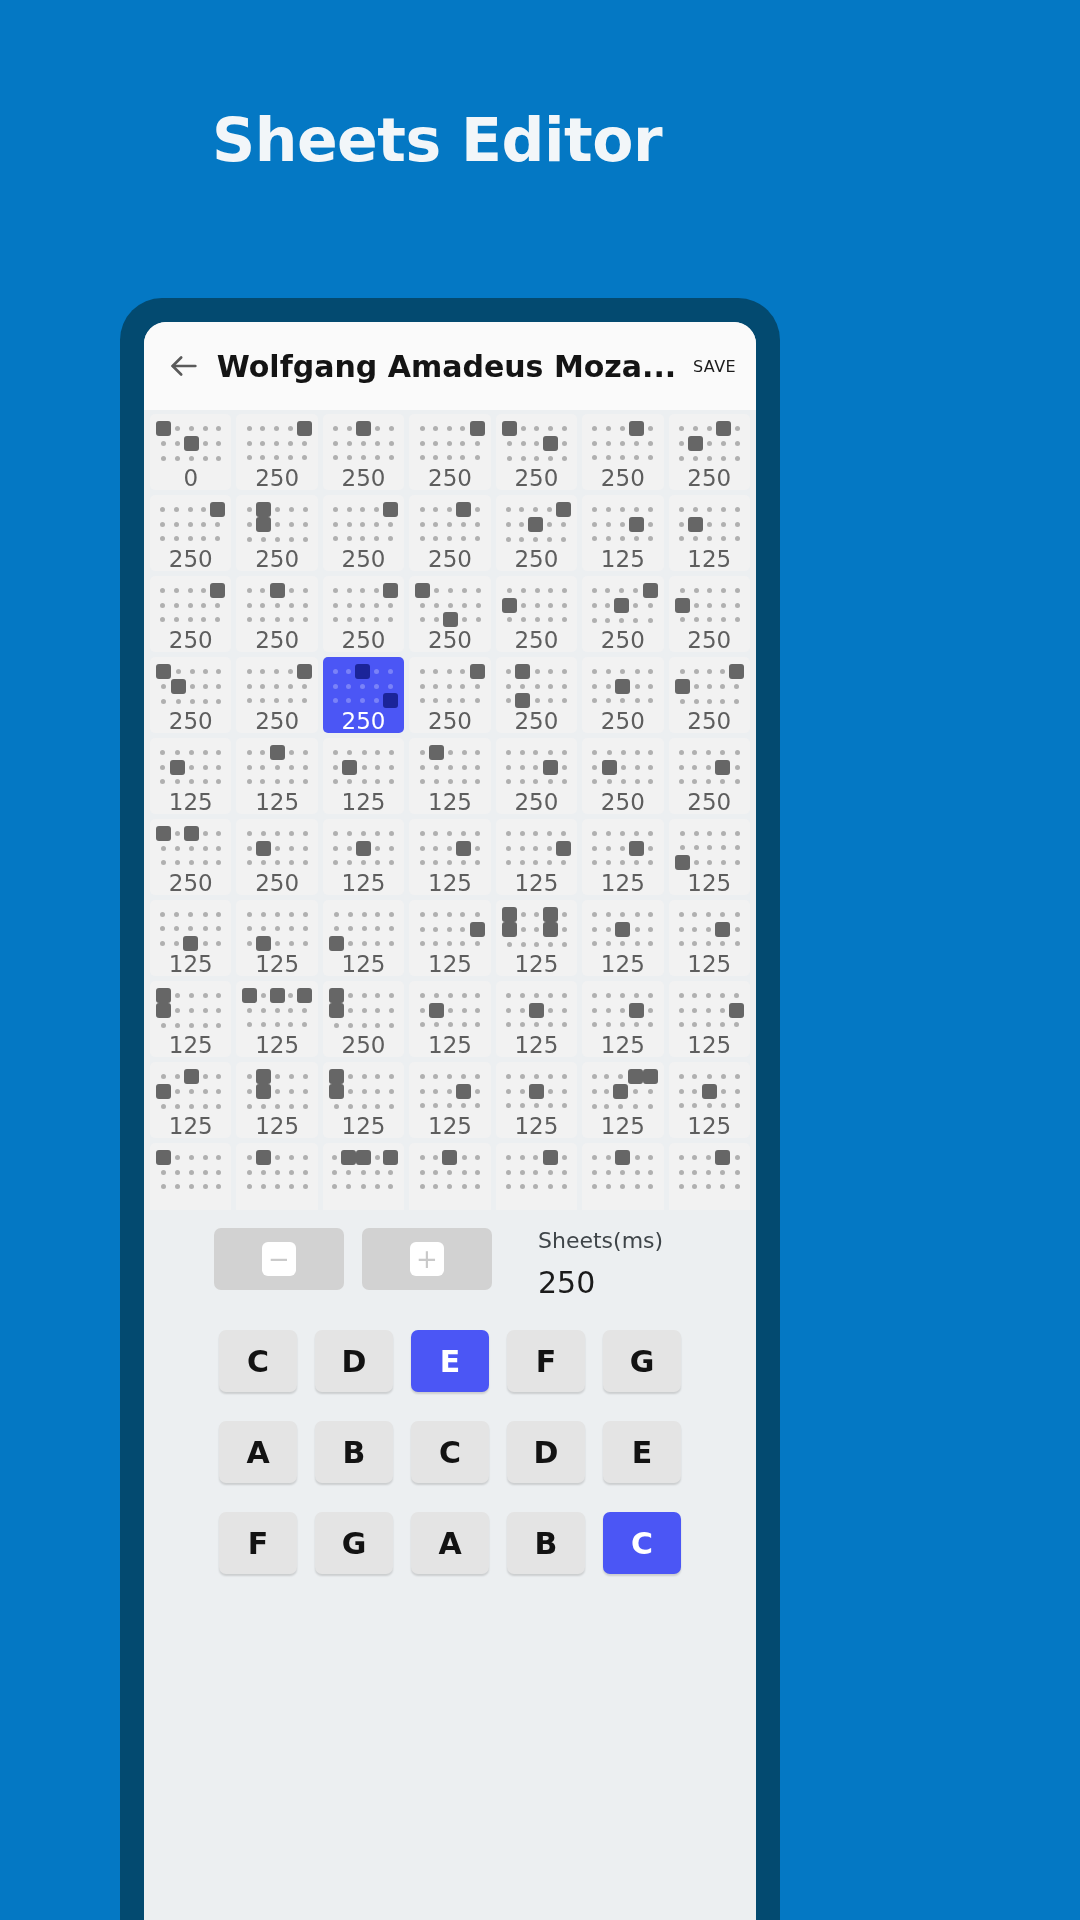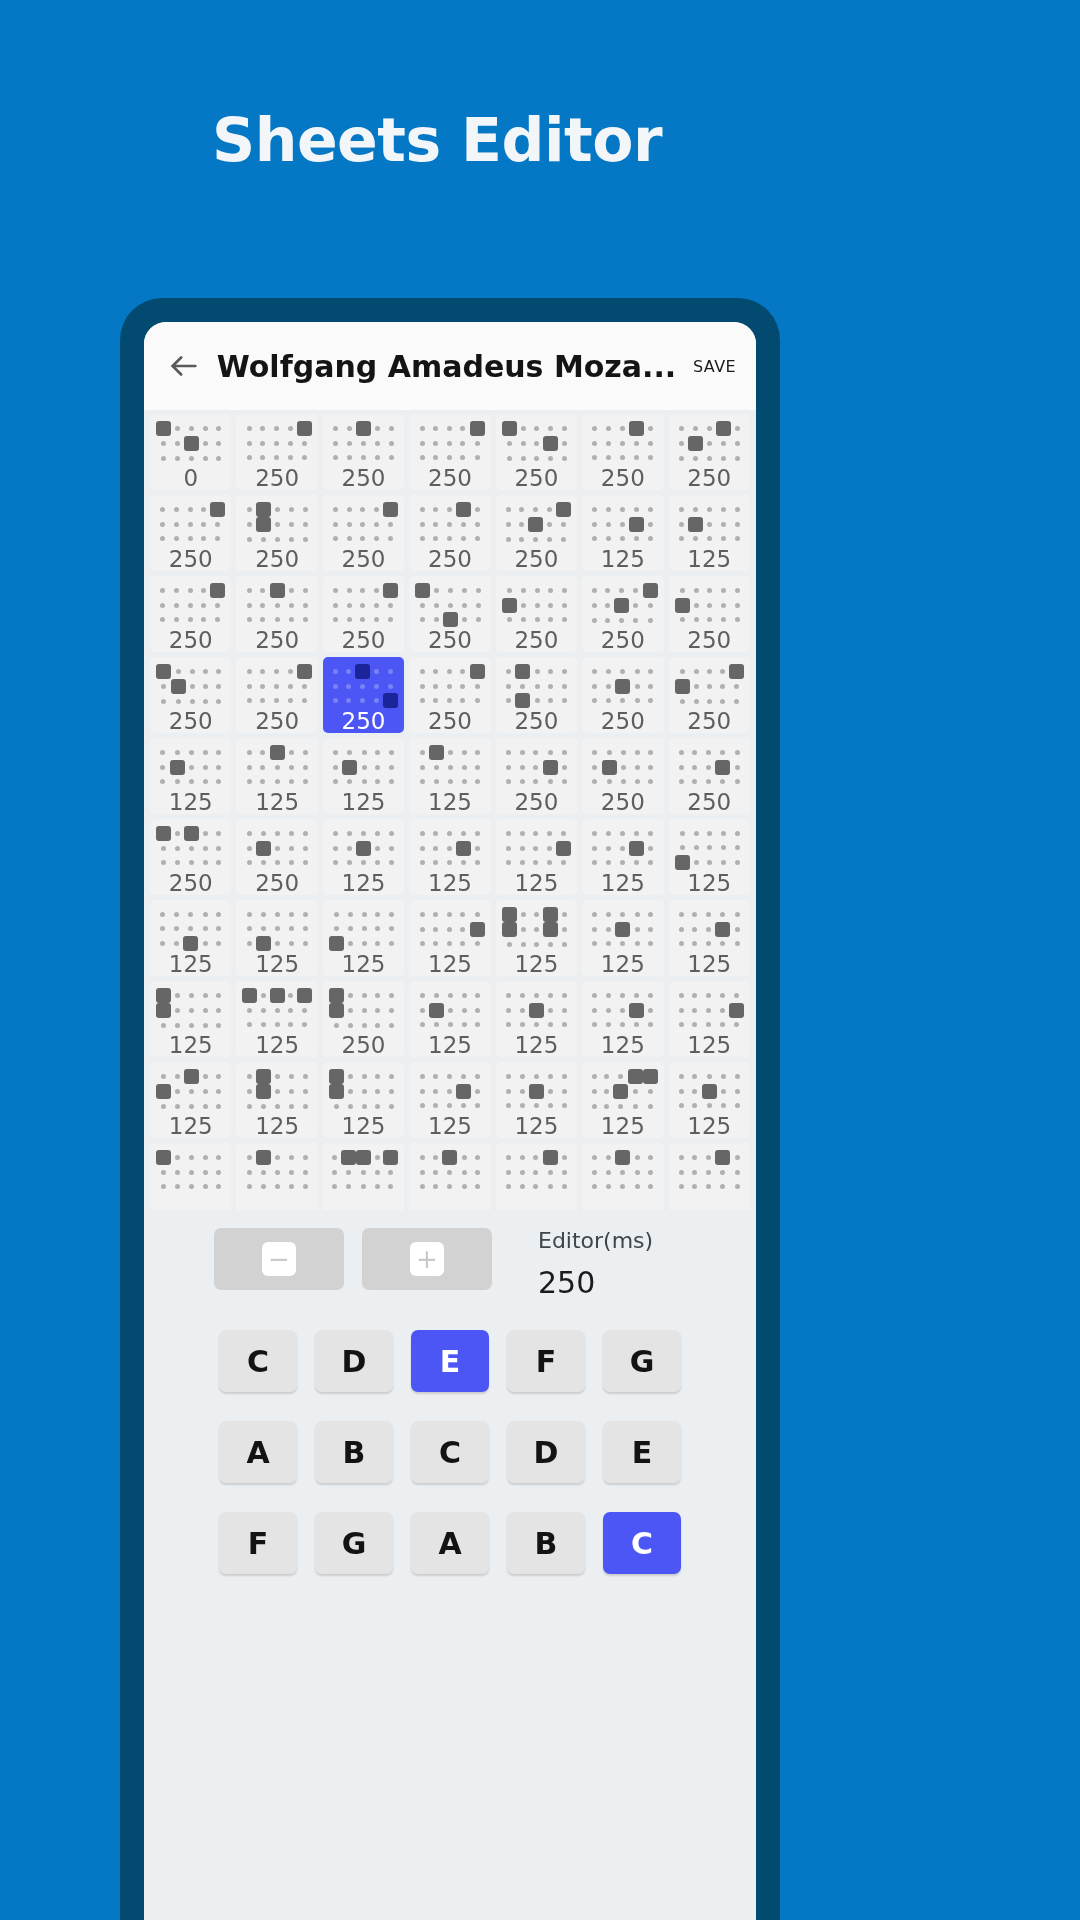--- a/index.html
+++ b/index.html
@@ -1645,21 +1645,21 @@
     <div class="delay-bar">
       <div class="stepper-group">
         <button class="stepper">
           <span class="stepper-glyph">−</span>
         </button>
         <button class="stepper">
           <span class="stepper-glyph">+</span>
         </button>
       </div>
       <div class="delay-readout">
-        <div class="delay-label">Editor(ms)</div>
+        <div class="delay-label">Sheets(ms)</div>
         <div class="delay-value">250</div>
       </div>
     </div>
 
     <div class="keyboard" id="note-keyboard">
         <div class="key-row">
           <button class="key">C</button>
           <button class="key">D</button>
           <button class="key active">E</button>
           <button class="key">F</button>

